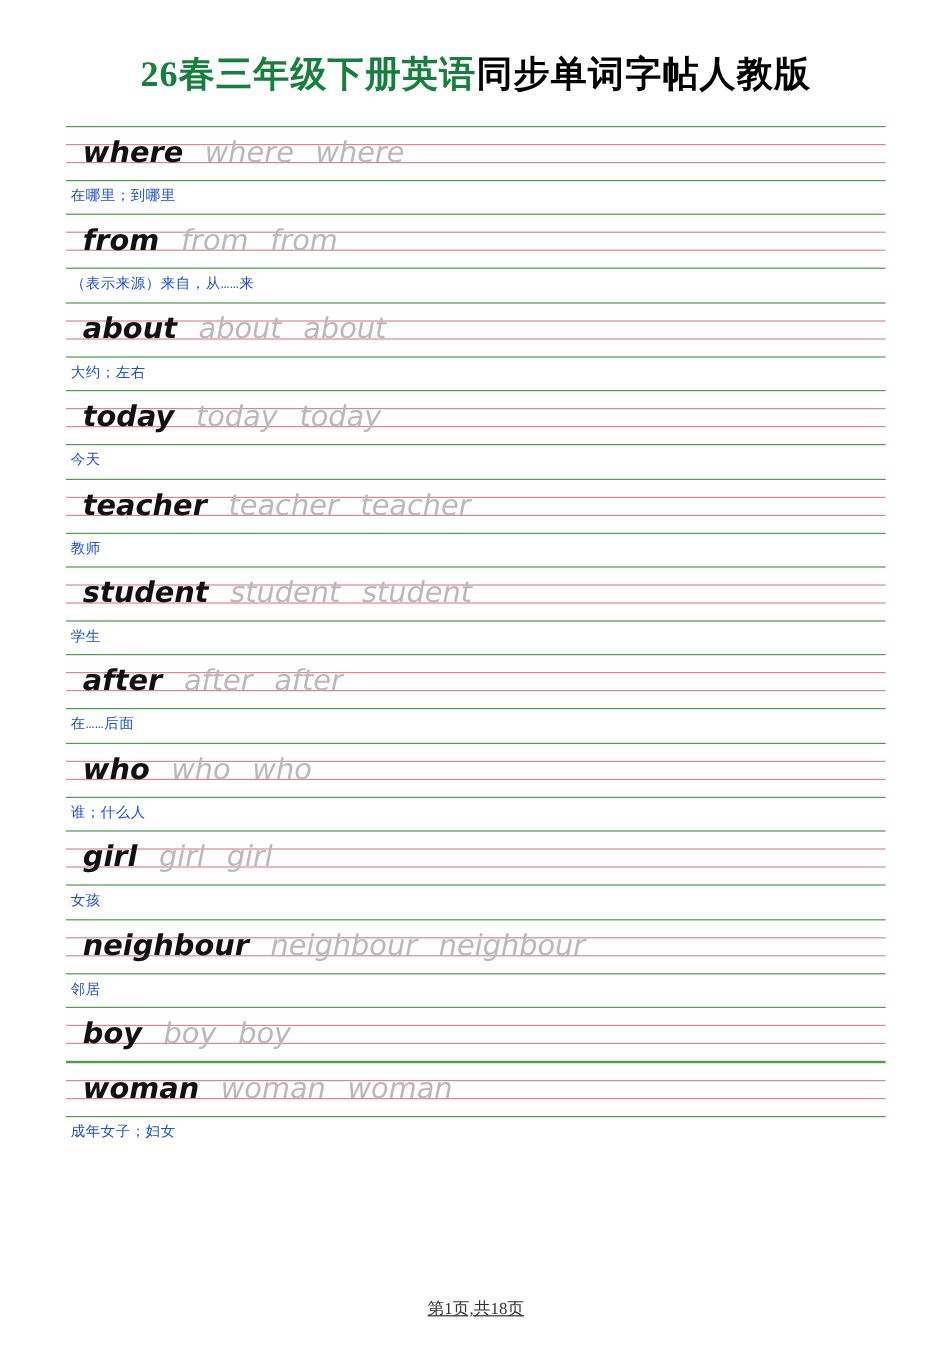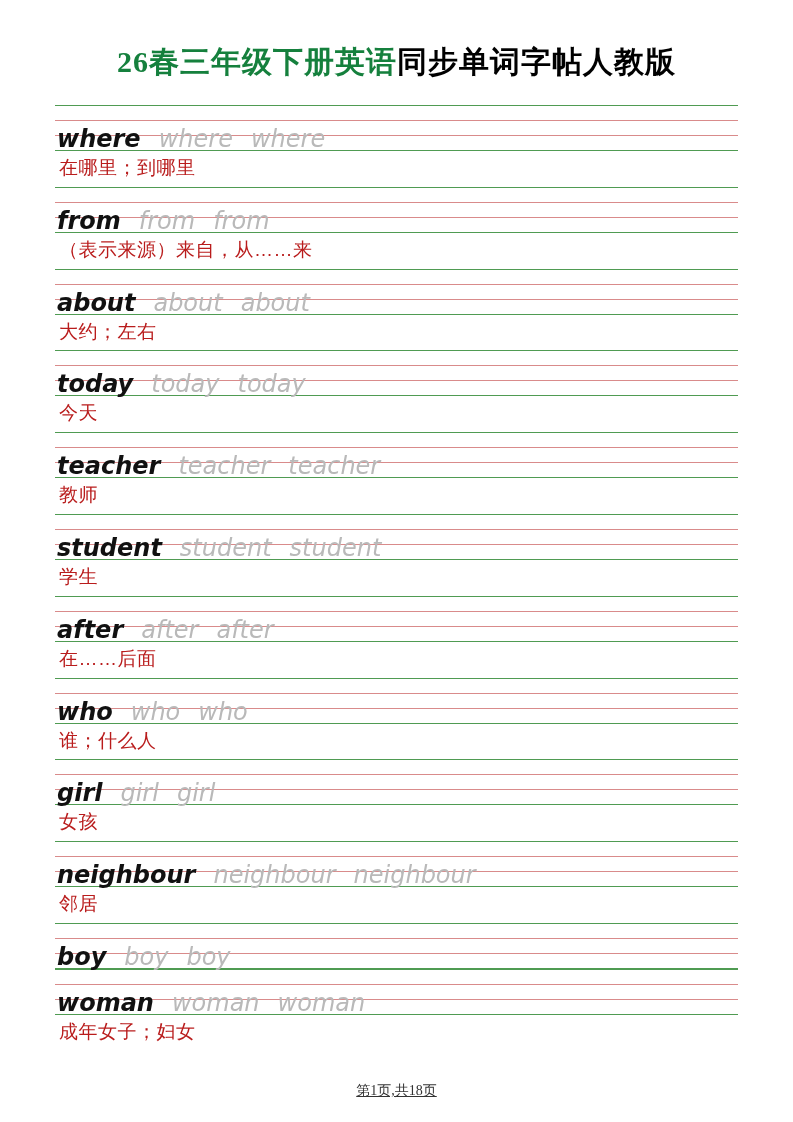--- a/index.html
+++ b/index.html
@@ -55,25 +55,25 @@
     right: 0;
     height: 1px;
   }
   .staff .l1 { top: 0px;  background: #4f9b52; }
   .staff .l2 { top: 15px; background: #d98b8b; }
   .staff .l3 { top: 30px; background: #d98b8b; }
   .staff .l4 { top: 45px; background: #4f9b52; }
 
   .words {
     position: absolute;
-    left: 0;
+    left: 12px;
     top: -2px;
     height: 48px;
     display: flex;
-    align-items: flex-end;
+    align-items: center;
     white-space: nowrap;
     z-index: 2;
   }
   .word {
     font-family: "DejaVu Sans", sans-serif;
     font-style: italic;
     font-size: 24px;
     line-height: 1;
     padding: 0 2px;
   }
@@ -82,23 +82,23 @@
     font-weight: 600;
     margin-right: 14px;
   }
   .word.ghost {
     color: #b9b9b9;
     font-weight: 400;
     margin-right: 14px;
   }
 
   .meaning {
-    font-family: Liberation Sans, sans-serif;
-    font-size: 19px;
-    color: #b91c1c;
+    font-family: Liberation Mono, monospace;
+    font-size: 12px;
+    color: #1d4ed8;
     padding: 6px 0 7px 4px;
     line-height: 1.2;
     letter-spacing: 0.5px;
   }
 
   .footer {
     position: absolute;
     left: 0;
     right: 0;
     bottom: 22px;

